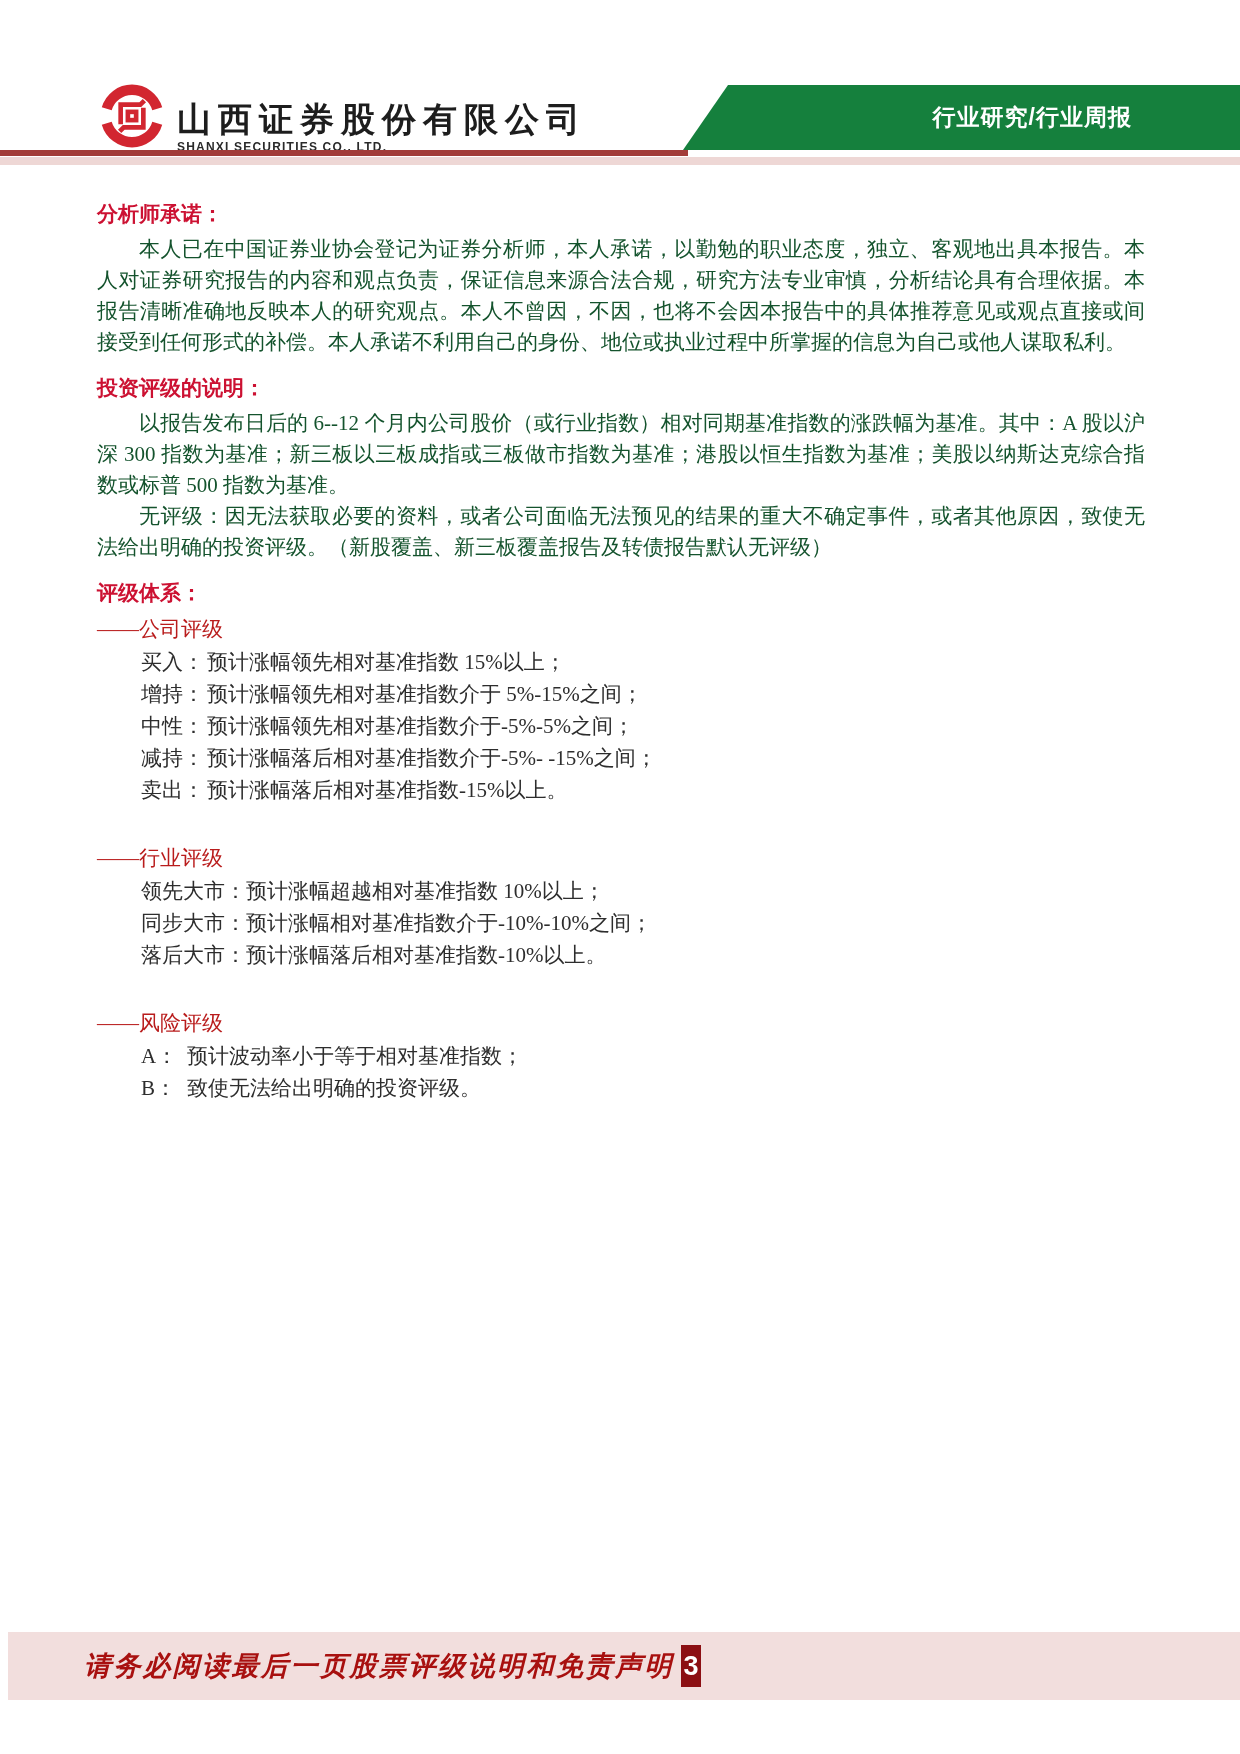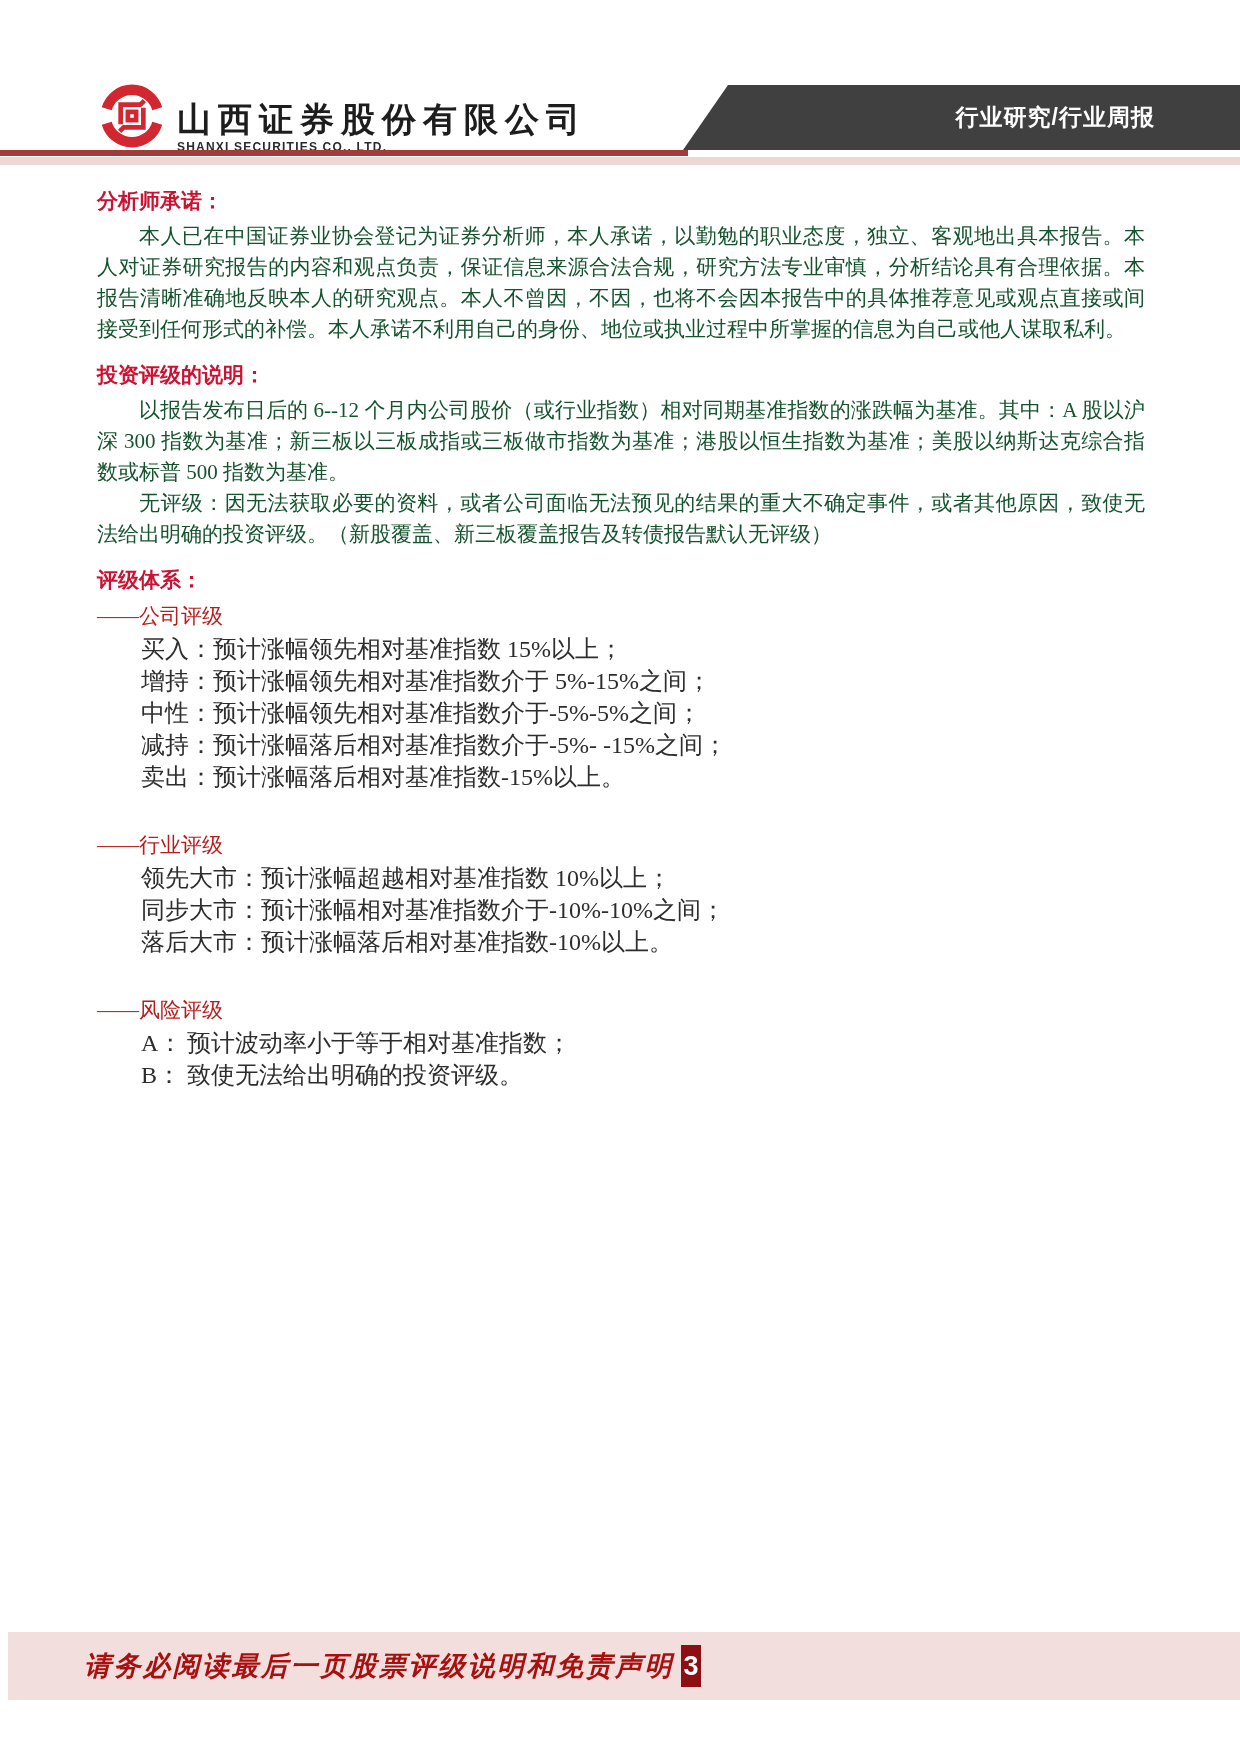--- a/index.html
+++ b/index.html
@@ -26,56 +26,56 @@
     font-size: 34px; font-weight: bold; color: #1d1d1d;
     letter-spacing: 7px; line-height: 34px; white-space: nowrap; margin-top: 28px;
   }
   .company-en {
     font-size: 12px; font-weight: bold; color: #2a2a2a;
     letter-spacing: 1.2px; line-height: 22px; white-space: nowrap;
   }
   .banner {
     position: absolute; left: 683px; top: 85px;
     width: 557px; height: 65px;
-    background: #404040;
+    background: #15803d;
     clip-path: polygon(45px 0, 100% 0, 100% 100%, 0 100%);
     display: flex; align-items: center; justify-content: flex-end;
-    padding-right: 85px;
+    padding-right: 108px;
   }
   .banner-label {
     color: #ffffff; font-size: 23px; font-weight: bold;
     font-family: "Liberation Sans", "DejaVu Sans", sans-serif;
     letter-spacing: 1px; white-space: nowrap;
   }
   .rule-dark {
     position: absolute; left: 0; top: 150px;
     width: 688px; height: 6px; background: #a23c39;
   }
   .rule-pink {
     position: absolute; left: 0; top: 157px;
     width: 100%; height: 8px; background: #eed7d5;
   }
 
   
-  .main { padding: 12px 95px 0 97px; }
+  .main { padding: 12px 95px 0 97px; margin-top: 13px; }
   .section-title {
     font-family: "Liberation Sans", "DejaVu Sans", sans-serif;
     font-size: 21px; font-weight: bold; color: #cc1132;
     line-height: 26px; margin: 17px 0 7px 0;
   }
   .section-title.first { margin-top: 10px; }
   .body-par {
     font-size: 21px; line-height: 31px; color: #14532d;
     text-align: justify; text-indent: 2em;
   }
 
   .ratings { margin-top: 0; }
   .dash-heading { font-size: 21px; line-height: 33px; color: #b91c1c; margin-top: 3px; }
   .rating-group.spaced { margin-top: 36px; }
-  .rating-item { display: flex; padding-left: 44px; font-size: 24px; line-height: 32px; color: #2d2d2d; }
+  .rating-item { display: flex; padding-left: 44px; font-size: 21px; line-height: 32px; color: #2d2d2d; }
   .rating-label { flex: 0 0 auto; white-space: nowrap; }
   .g0 .rating-label { min-width: 66px; }
   .g1 .rating-label { min-width: 100px; }
   .g2 .rating-label { min-width: 46px; }
   .rating-desc { flex: 1 1 auto; white-space: nowrap; }
 
   
   .footer {
     position: absolute; left: 8px; top: 1632px;
     width: 100%; height: 68px; background: #f2dedd;

